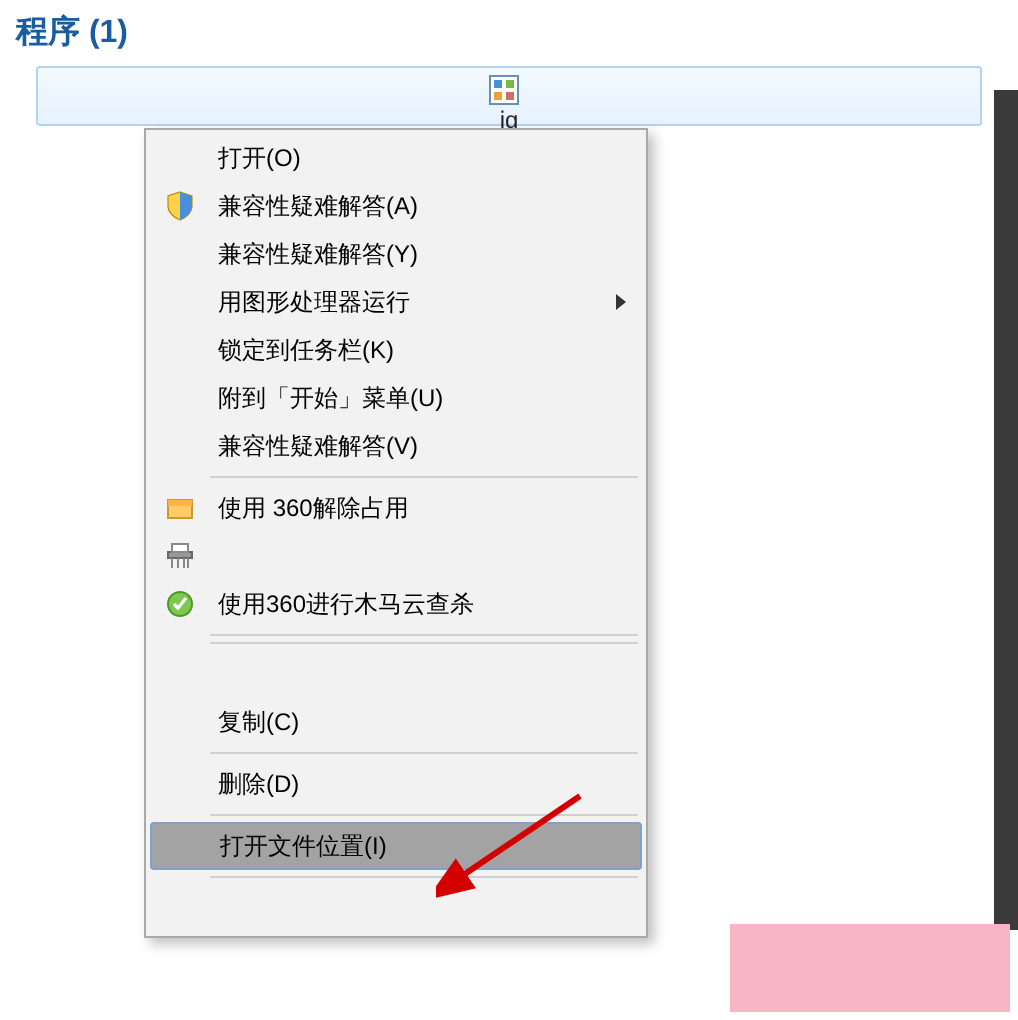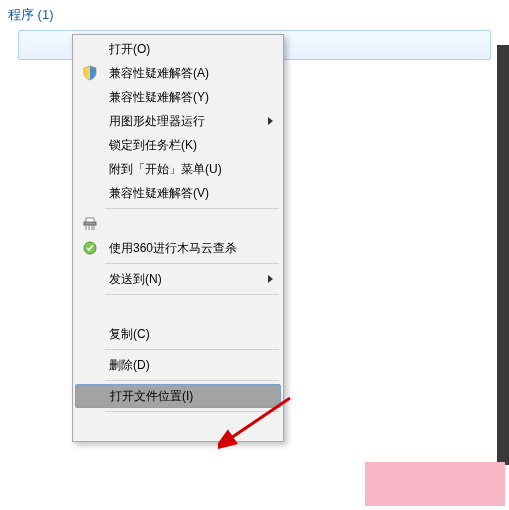--- a/index.html
+++ b/index.html
@@ -9,21 +9,22 @@
     height: 510px;
     font-family: "Microsoft YaHei", "Segoe UI", Tahoma, sans-serif;
     font-size: 12px;
     background: #ffffff;
     overflow: hidden;
     position: relative;
   }
   .header {
     padding: 6px 8px 4px 8px;
     color: #1a5ca0;
-    font-size: 13px;
+    font-size: 16px;
+    font-weight: bold;
   }
   .result-row {
     margin: 2px 18px 0 18px;
     border: 1px solid #b3d3f3;
     background: linear-gradient(#f3f9ff, #e6f2ff);
     border-radius: 2px;
     padding: 3px 6px;
     display: flex;
     align-items: center;
     height: 22px;
@@ -36,22 +37,22 @@
     flex-shrink: 0;
   }
   .result-label {
     color: #222;
     white-space: nowrap;
   }
 
   .context-menu {
     position: absolute;
     left: 72px;
-    top: 34px;
-    width: 212px;
+    top: 64px;
+    width: 252px;
     background: #f2f2f2;
     border: 1px solid #a9a9a9;
     box-shadow: 3px 3px 6px rgba(0,0,0,0.25);
     padding: 2px;
     box-sizing: border-box;
   }
   .menu-item {
     display: flex;
     align-items: center;
     height: 24px;
@@ -176,20 +177,29 @@
     <span class="mi-label">附到「开始」菜单(U)</span>
   </div>
 
   <div class="menu-item">
     <span class="mi-icon"></span>
     <span class="mi-label">兼容性疑难解答(V)</span>
   </div>
 
   <div class="menu-sep"></div>
 
+  <div class="menu-item">
+    <span class="mi-icon">
+      <svg width="16" height="16" viewBox="0 0 16 16">
+        <rect x="2" y="4" width="12" height="9" fill="#ffcc66" stroke="#cc9933"></rect>
+        <rect x="2" y="4" width="12" height="3" fill="#ffb347"></rect>
+      </svg>
+    </span>
+    <span class="mi-label">使用 360解除占用</span>
+  </div>
 
   <div class="menu-item">
     <span class="mi-icon">
       <svg width="16" height="16" viewBox="0 0 16 16">
         <rect x="2" y="6" width="12" height="3" fill="#999" stroke="#666"></rect>
         <rect x="4" y="2" width="8" height="4" fill="#fff" stroke="#888"></rect>
         <line x1="4" y1="9" x2="4" y2="14" stroke="#888"></line>
         <line x1="7" y1="9" x2="7" y2="14" stroke="#888"></line>
         <line x1="10" y1="9" x2="10" y2="14" stroke="#888"></line>
         <line x1="12" y1="9" x2="12" y2="14" stroke="#888"></line>
@@ -202,25 +212,20 @@
       <svg width="16" height="16" viewBox="0 0 16 16">
         <circle cx="8" cy="8" r="6" fill="#7ec850" stroke="#4a9b20"></circle>
         <path d="M5 8 L7 10 L11 5" stroke="#fff" stroke-width="1.6" fill="none"></path>
       </svg>
     </span>
     <span class="mi-label">使用360进行木马云查杀</span>
   </div>
 
   <div class="menu-sep"></div>
 
-  <div class="menu-item">
-    <span class="mi-icon"></span>
-    <span class="mi-label">发送到(N)</span>
-    <span class="mi-arrow"></span>
-  </div>
 
   <div class="menu-sep"></div>
 
   <div class="menu-item">
     <span class="mi-icon"></span>
   </div>
 
   <div class="menu-item">
     <span class="mi-icon"></span>
     <span class="mi-label">复制(C)</span>

